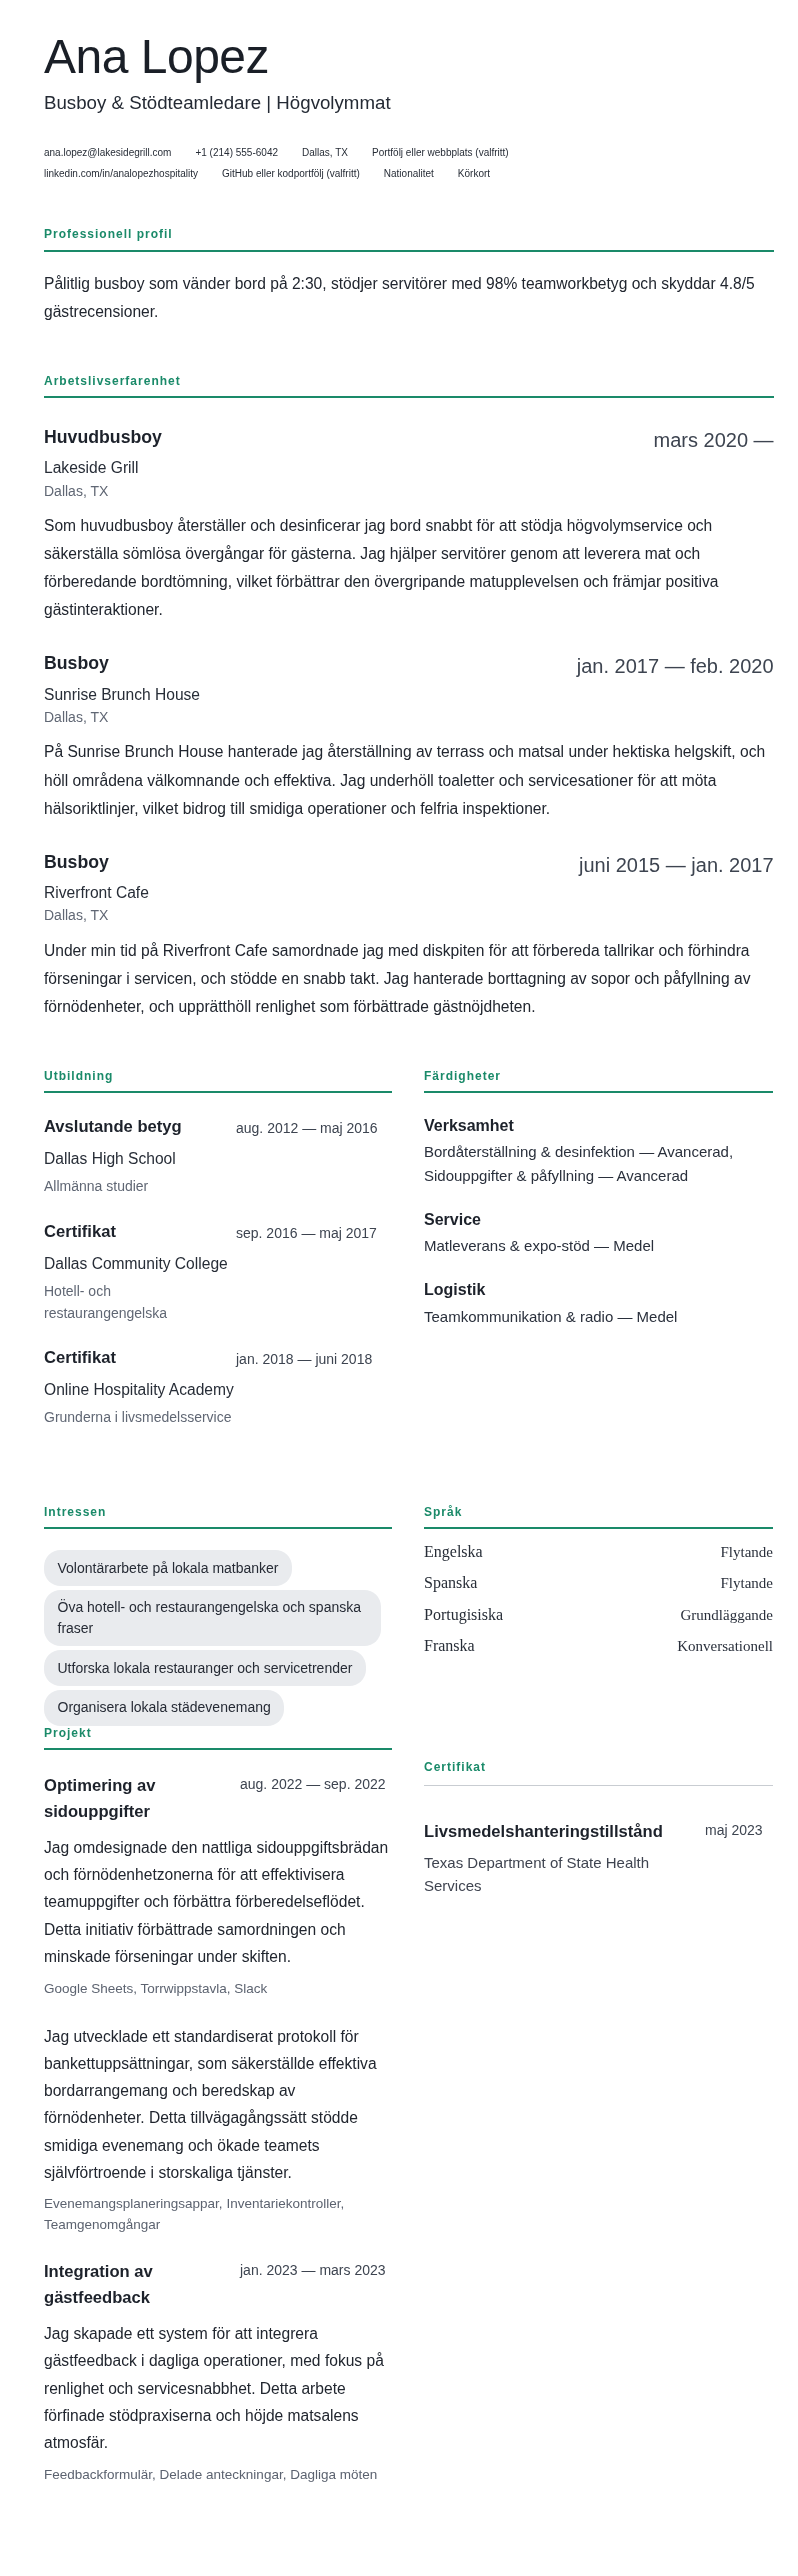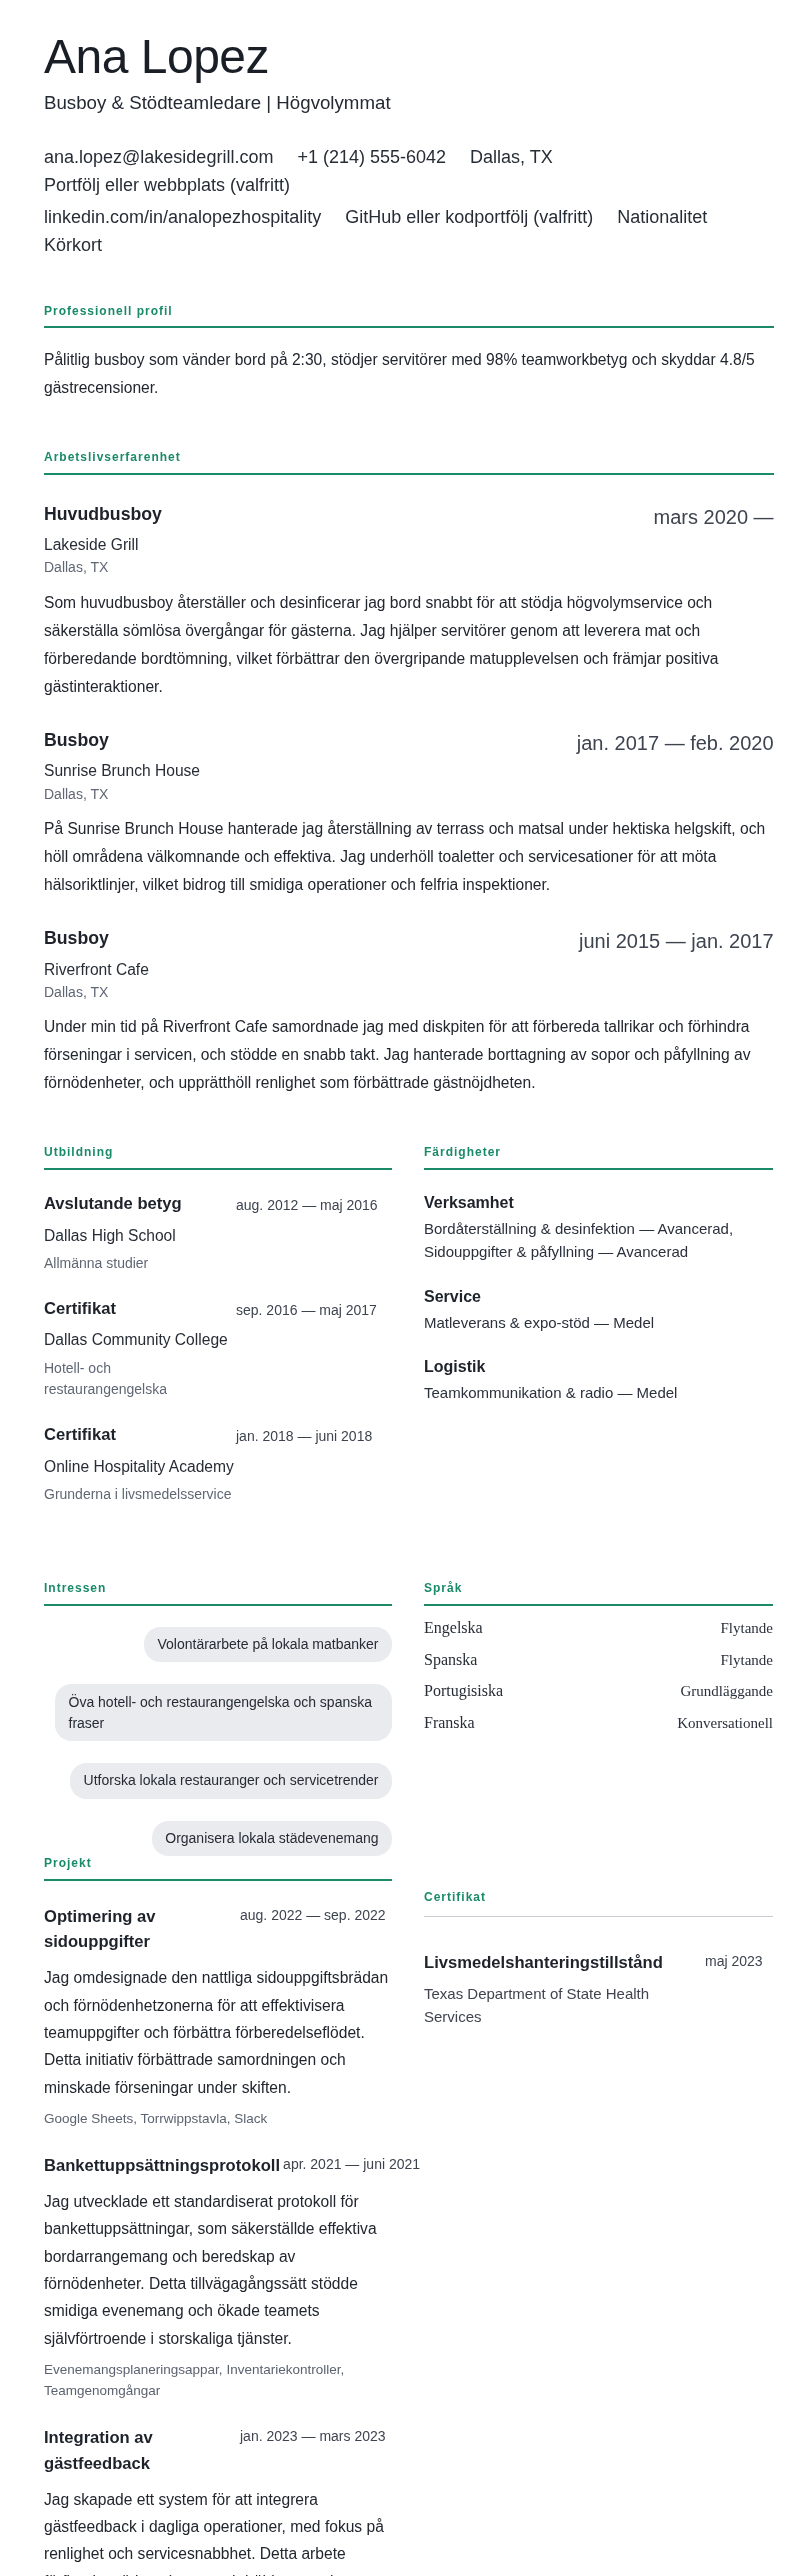--- a/index.html
+++ b/index.html
@@ -9,21 +9,21 @@
     font-family:"Liberation Sans", sans-serif;
     color:#20252e;
     -webkit-font-smoothing:antialiased;
   }
   .page { padding:30px 24.4px 62px 44px; }
 
   
   .name { font-size:48px; font-weight:400; letter-spacing:-0.5px; color:#1a1f27; line-height:1.12; }
   .subtitle { margin-top:8.3px; font-size:18.7px; color:#242a34; }
   .contact { margin-top:33px; display:flex; flex-direction:column; gap:10.4px; }
-  .contact-row { display:flex; flex-wrap:wrap; column-gap:24px; row-gap:7.3px; font-size:18px; color:#272d37; }
+  .contact-row { display:flex; flex-wrap:wrap; column-gap:24px; row-gap:7.3px; font-size:10px; color:#272d37; }
 
   
   .sec { margin-top:48px; }
   .sec-h { font-size:12px; font-weight:700; letter-spacing:1px; color:#1a8a69; }
   .rule { height:2.1px; background:#1a8a69; margin-top:8.3px; }
   .rule.gray { height:1px; background:#c9cdd2; margin-top:11.4px; }
 
   .body { font-size:15.6px; line-height:1.8; color:#21262f; max-width:729px; }
   .sec > .body { margin-top:17.7px; }
 
@@ -49,21 +49,21 @@
   .date-box { width:156px; flex:0 0 auto; font-size:14px; color:#3d4450; line-height:1.6; }
   .school { margin-top:7.3px; font-size:15.6px; color:#272d37; line-height:1.55; max-width:192px; }
   .field { margin-top:5.2px; font-size:14px; color:#606774; line-height:1.55; max-width:192px; }
 
   
   .skill-group { margin-top:24px; }
   .skill-name { font-size:16px; font-weight:700; color:#1d222b; }
   .skill-items { margin-top:5.2px; font-size:15px; color:#2a303c; line-height:1.55; }
 
   
-  .tags { margin-top:21px; display:flex; flex-direction:column; align-items:flex-end; gap:22px; }
+  .tags { margin-top:21px; display:flex; flex-direction:column; align-items:flex-start; gap:4px; }
   .tag { background:#e9ebee; border-radius:16.6px; padding:7.3px 13.5px; font-size:14px; color:#262b35; line-height:1.5; max-width:337px; }
 
   
   .langs { margin-top:12.5px;font-family:Liberation Serif, serif; }
   .lang-row { display:flex; justify-content:space-between; align-items:baseline; margin-top:13.5px; }
   .lang-name { font-size:16px; color:#272d37; }
   .lang-level { font-size:15px; color:#2a303c; }
 
   
   .proj { margin-top:23px; }
@@ -236,24 +236,20 @@
       <div class="proj">
         <div class="row">
           <div class="proj-title">Optimering av sidouppgifter</div>
           <div class="date-box">aug. 2022 — sep. 2022</div>
         </div>
         <p class="body">Jag omdesignade den nattliga sidouppgiftsbrädan och förnödenhetzonerna för att effektivisera teamuppgifter och förbättra förberedelseflödet. Detta initiativ förbättrade samordningen och minskade förseningar under skiften.</p>
         <div class="tools">Google Sheets, Torrwippstavla, Slack</div>
       </div>
 
       <div class="proj">
-        <div class="row">
-          <div class="proj-title">Bankettuppsättningsprotokoll</div>
-          <div class="date-box">apr. 2021 — juni 2021</div>
-        </div>
         <p class="body">Jag utvecklade ett standardiserat protokoll för bankettuppsättningar, som säkerställde effektiva bordarrangemang och beredskap av förnödenheter. Detta tillvägagångssätt stödde smidiga evenemang och ökade teamets självförtroende i storskaliga tjänster.</p>
         <div class="tools">Evenemangsplaneringsappar, Inventariekontroller, Teamgenomgångar</div>
       </div>
 
       <div class="proj">
         <div class="row">
           <div class="proj-title">Integration av gästfeedback</div>
           <div class="date-box">jan. 2023 — mars 2023</div>
         </div>
         <p class="body">Jag skapade ett system för att integrera gästfeedback i dagliga operationer, med fokus på renlighet och servicesnabbhet. Detta arbete förfinade stödpraxiserna och höjde matsalens atmosfär.</p>

